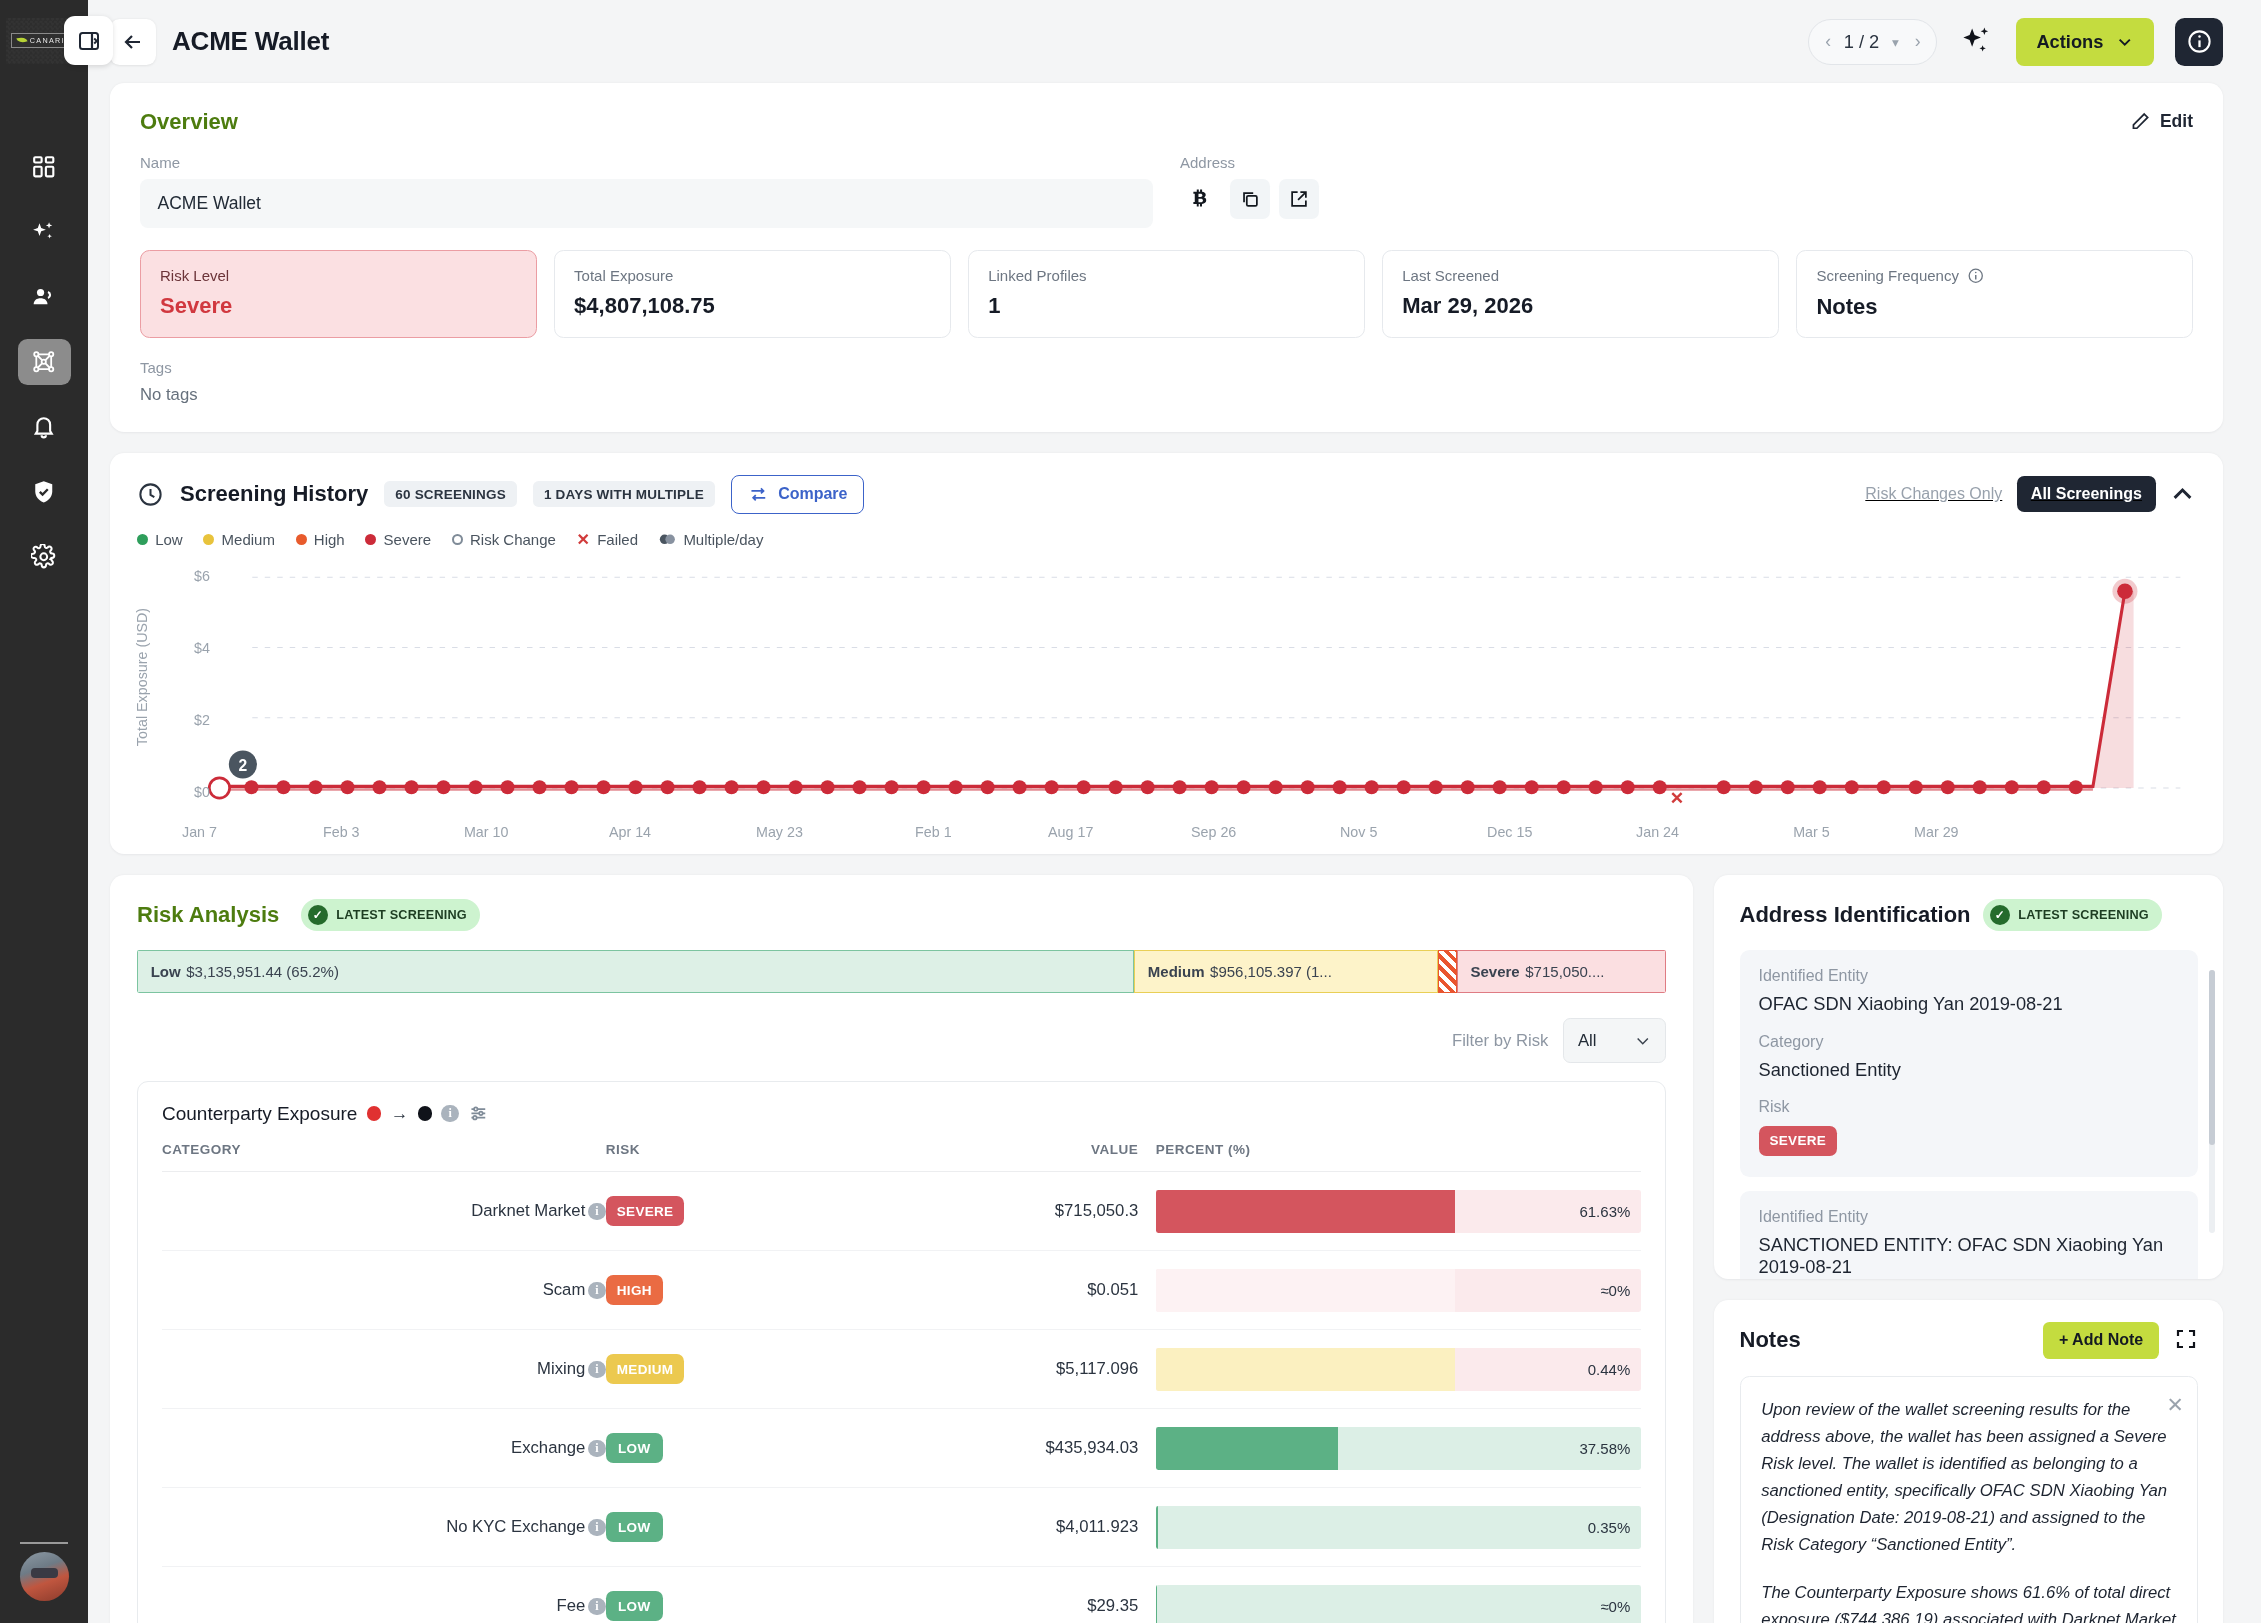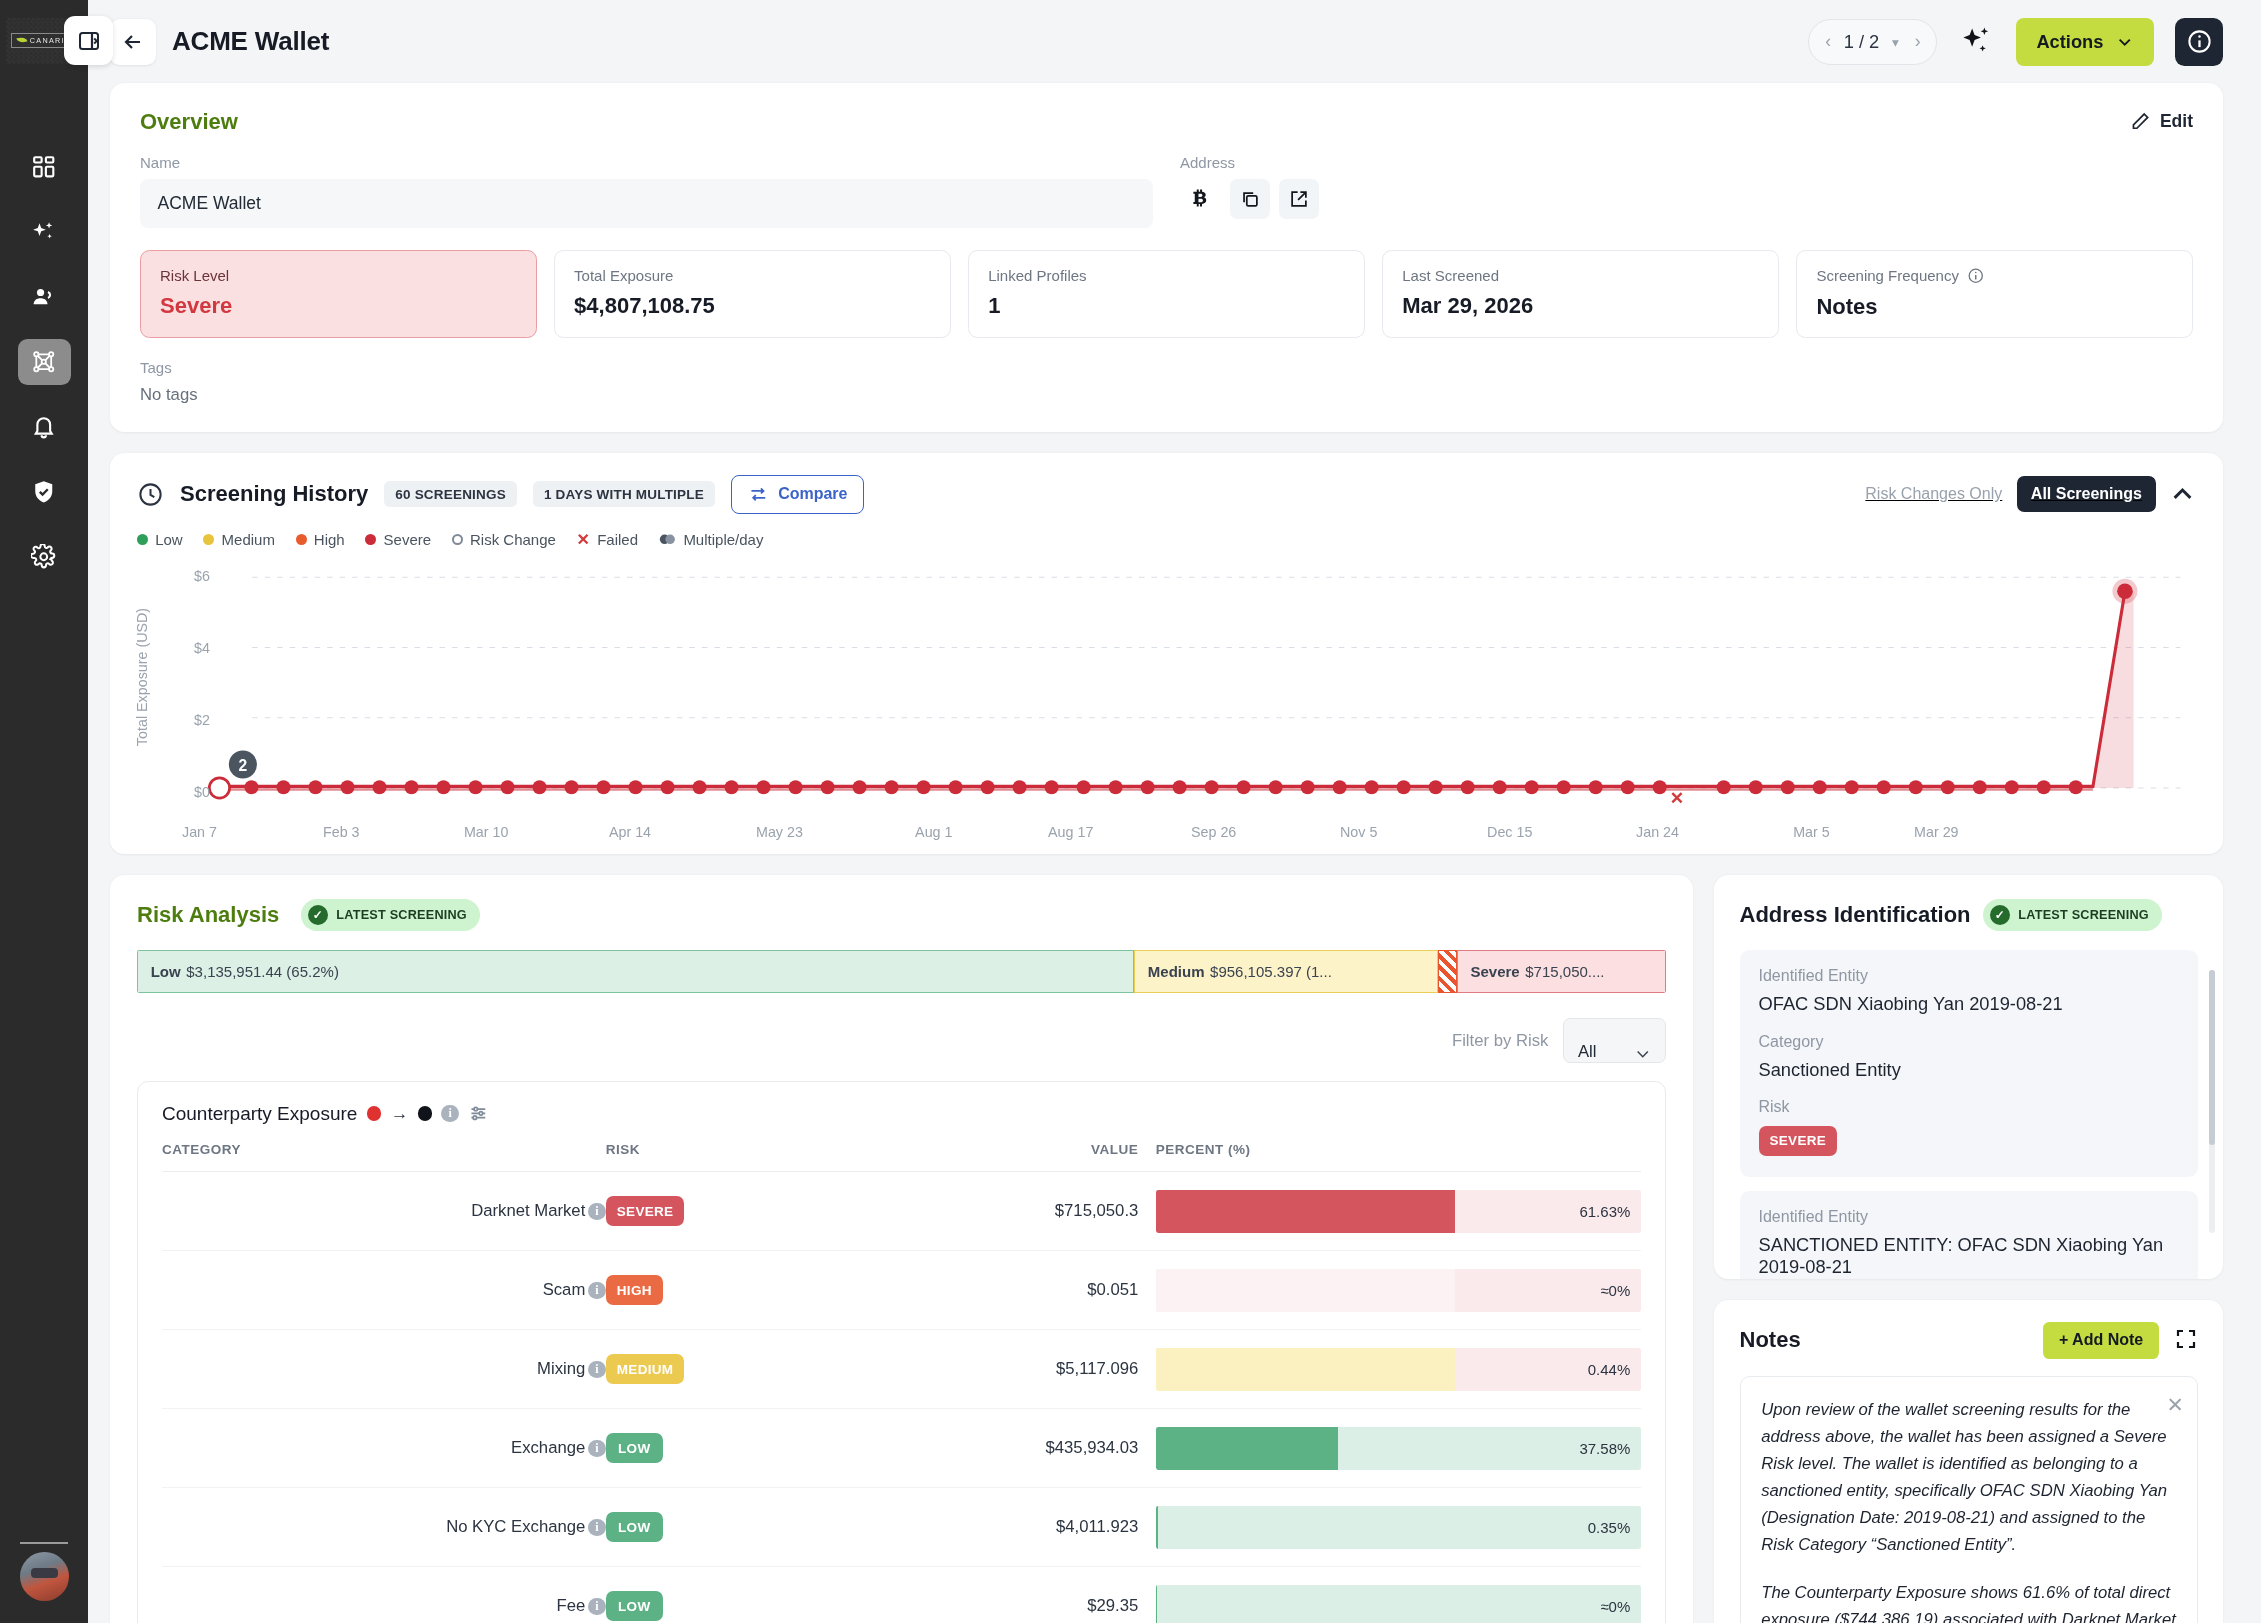--- a/index.html
+++ b/index.html
@@ -167,21 +167,21 @@
   .rb.low { background:#ddf0e6; border:0.8px solid #7cc4a0; }
   .rb.med { background:#fdf3c9; border:0.8px solid #e9cf56; }
   .rb.hatch { background: repeating-linear-gradient(45deg,#e9552f 0 4px,#fff 4px 8px);
      border:0.8px solid #e9552f; min-width: 17.5px; padding:0; }
   .rb.sev { background:#fbdfe1; border:0.8px solid #df7b83; }
 
   .filter-row { display:flex; align-items:center; justify-content:flex-end;
     gap: 14.3px; margin-top: 25.5px; }
   .filter-label { font-size: 16.7px; color:#8e97a3; }
   .filter-sel { background:#f4f6f7; border:0.8px solid #e4e7ea; border-radius:7.2px;
-    height: 45px; padding: 0 14.3px; display:flex; align-items:flex-end; gap: 37px;
+    height: 45px; padding: 0 14.3px; display:flex; align-items:center; gap: 37px;
     font-size: 16.7px; color:#222b36; }
 
   .table-box { border:0.8px solid #e8ebee; border-radius: 11px; padding: 20.7px 24px 8px; margin-top: 17.5px; }
   .tbl-title-row { display:flex; align-items:center; gap: 9.5px; margin-bottom: 17.5px; }
   .tbl-title { font-size: 19px; color:#161b26; }
   .arrow { color:#2b3440; font-size: 17.5px; }
   table { width:100%; border-collapse: collapse; }
   th { font-size: 13.5px; font-weight:700; letter-spacing:0.5px; color:#6d7682;
      text-align:left; padding: 0 0 14.3px; border-bottom: 0.8px solid #ecedef; }
   th.r { text-align:right; }
@@ -585,21 +585,21 @@
             <span style="position:absolute;top:152px;right:0;font-size:14.3px;color:#9aa3ad">$2</span>
             <span style="position:absolute;top:224px;right:0;font-size:14.3px;color:#9aa3ad">$0</span>
           </div>
 
           <div style="position:absolute;left:45px;right:0;bottom:-12.7px;height:22px">
             <span style="position:absolute;left:0.0%;font-size:14.3px;color:#9aa3ad">Jan 7</span>
             <span style="position:absolute;left:7.0%;font-size:14.3px;color:#9aa3ad">Feb 3</span>
             <span style="position:absolute;left:14.0%;font-size:14.3px;color:#9aa3ad">Mar 10</span>
             <span style="position:absolute;left:21.2%;font-size:14.3px;color:#9aa3ad">Apr 14</span>
             <span style="position:absolute;left:28.5%;font-size:14.3px;color:#9aa3ad">May 23</span>
-            <span style="position:absolute;left:36.4%;font-size:14.3px;color:#9aa3ad">Aug 1</span>
+            <span style="position:absolute;left:36.4%;font-size:14.3px;color:#9aa3ad">Feb 1</span>
             <span style="position:absolute;left:43.0%;font-size:14.3px;color:#9aa3ad">Aug 17</span>
             <span style="position:absolute;left:50.1%;font-size:14.3px;color:#9aa3ad">Sep 26</span>
             <span style="position:absolute;left:57.5%;font-size:14.3px;color:#9aa3ad">Nov 5</span>
             <span style="position:absolute;left:64.8%;font-size:14.3px;color:#9aa3ad">Dec 15</span>
             <span style="position:absolute;left:72.2%;font-size:14.3px;color:#9aa3ad">Jan 24</span>
             <span style="position:absolute;left:80.0%;font-size:14.3px;color:#9aa3ad">Mar 5</span>
             <span style="position:absolute;left:86.0%;font-size:14.3px;color:#9aa3ad">Mar 29</span>
           </div>
         </div>
       </div>

